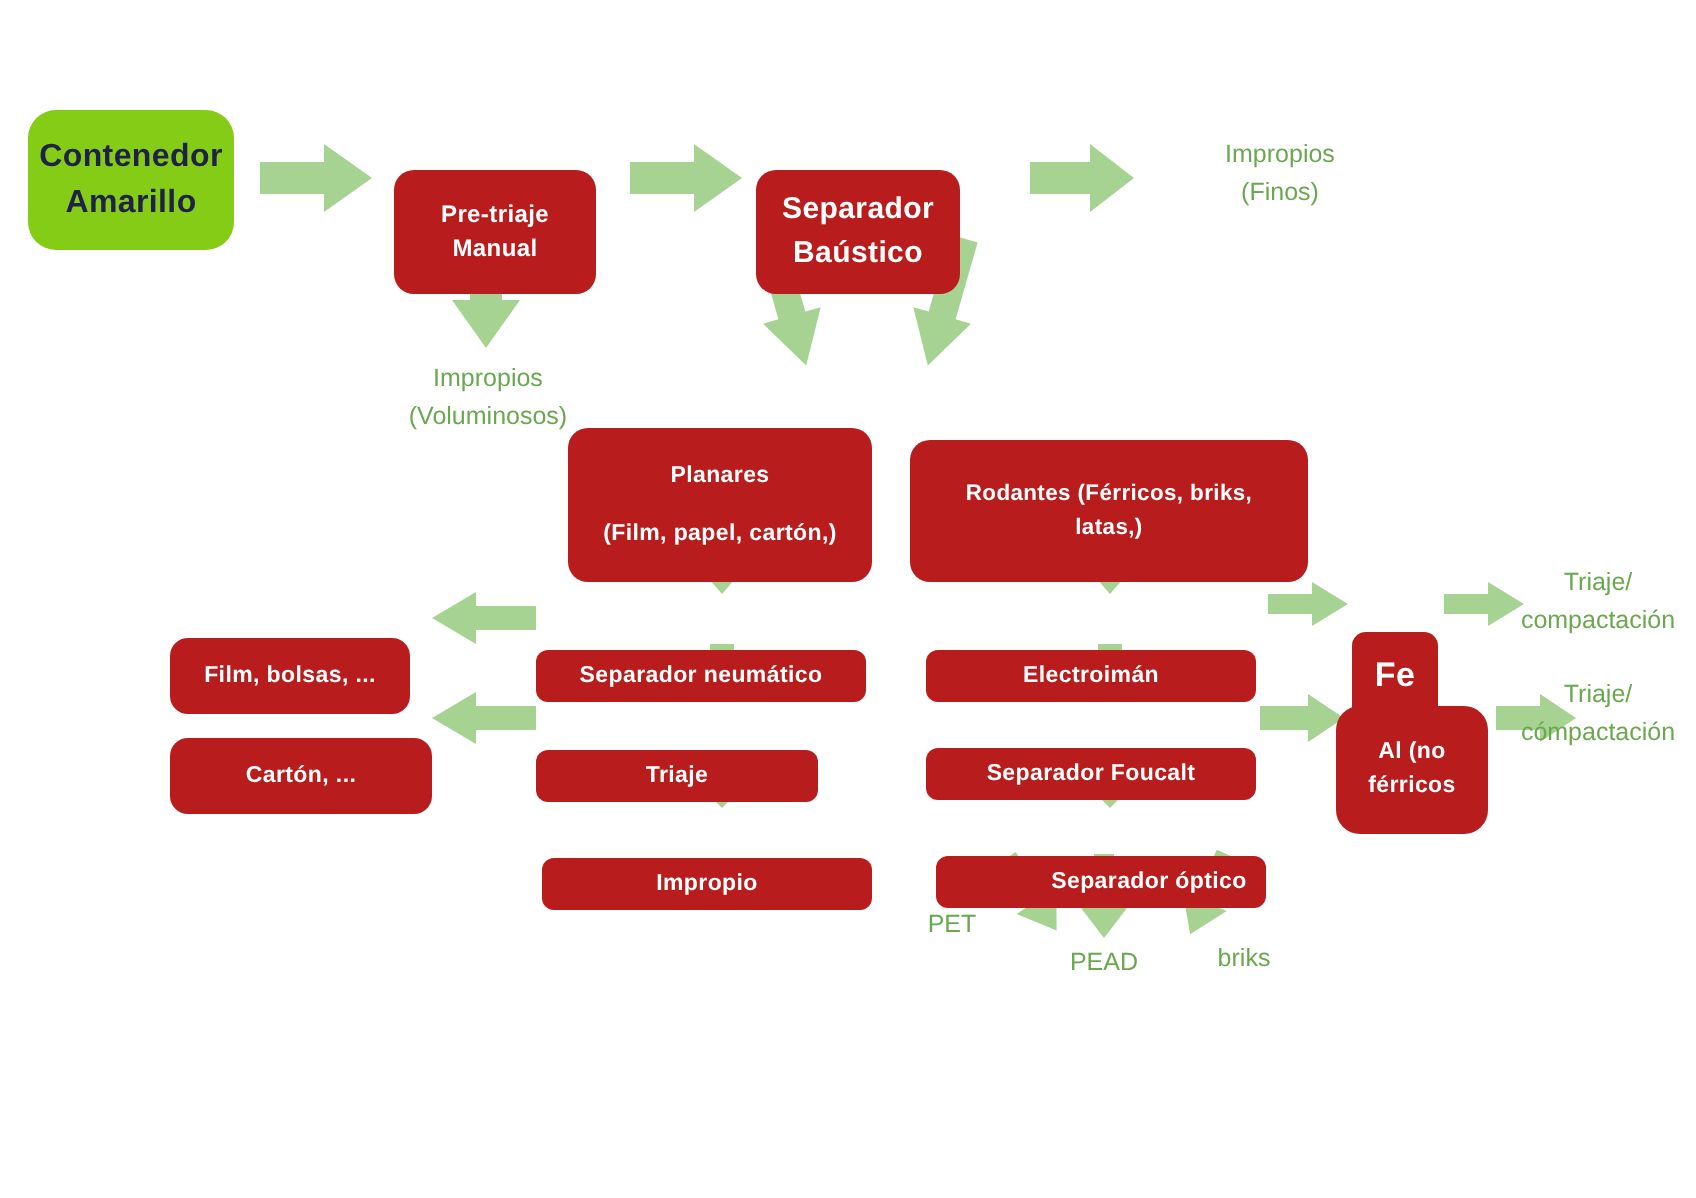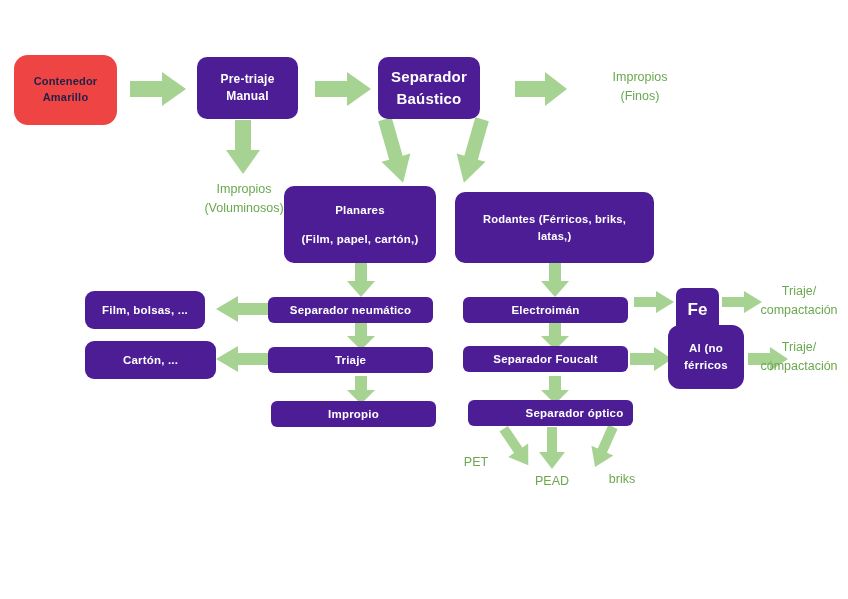--- a/index.html
+++ b/index.html
@@ -22,28 +22,29 @@
     flex-direction: column;
     align-items: center;
     justify-content: center;
     text-align: center;
     border-radius: 10px;
     font-weight: bold;
     letter-spacing: 0.2px;
     line-height: 1.45;
   }
   .node.green {
-    background: #4c1d95;
+    background: #b91c1c;
     color: #ffffff;
+    margin-top: 28px;
   }
   .node.yellow {
-    background: #ef4444;
+    background: #84cc16;
     color: #1f2147;
     border-radius: 14px;
-    font-size: 11px;
+    font-size: 16px;
   }
   .node .line { display: block; white-space: nowrap; }
   .node.wrapline .line { white-space: normal; }
 
   .plaintext {
     position: absolute;
     color: #6aa84f;
     font-size: 12.5px;
     font-weight: normal;
     text-align: center;
@@ -229,21 +230,21 @@
   </div>
 
   <div class="node green" style="left:85px; top:341px; width:131px; height:38px; font-size:11.5px; border-radius:9px;">
     <span class="line">Cartón, ...</span>
   </div>
 
   <div class="node green" style="left:268px; top:297px; width:165px; height:26px; font-size:11.5px; border-radius:6px;">
     <span class="line">Separador neumático</span>
   </div>
 
-  <div class="node green" style="left:268px; top:347px; width:165px; height:26px; font-size:11.5px; border-radius:6px;">
+  <div class="node green" style="left:268px; top:347px; width:141px; height:26px; font-size:11.5px; border-radius:6px;">
     <span class="line">Triaje</span>
   </div>
 
   <div class="node green" style="left:463px; top:297px; width:165px; height:26px; font-size:11.5px; border-radius:6px;">
     <span class="line">Electroimán</span>
   </div>
 
   <div class="node green" style="left:271px; top:401px; width:165px; height:26px; font-size:11.5px; border-radius:6px;">
     <span class="line">Impropio</span>
   </div>

